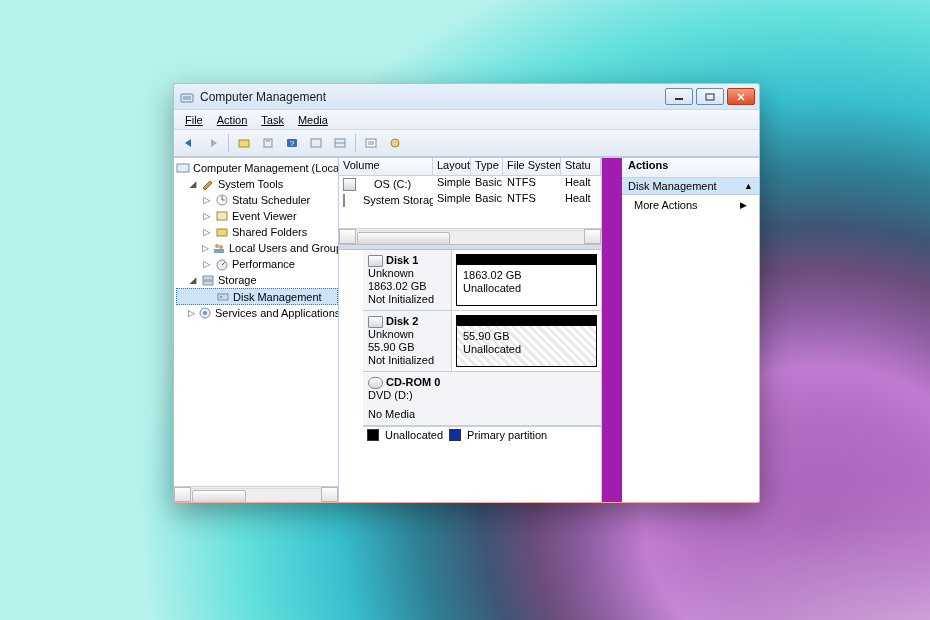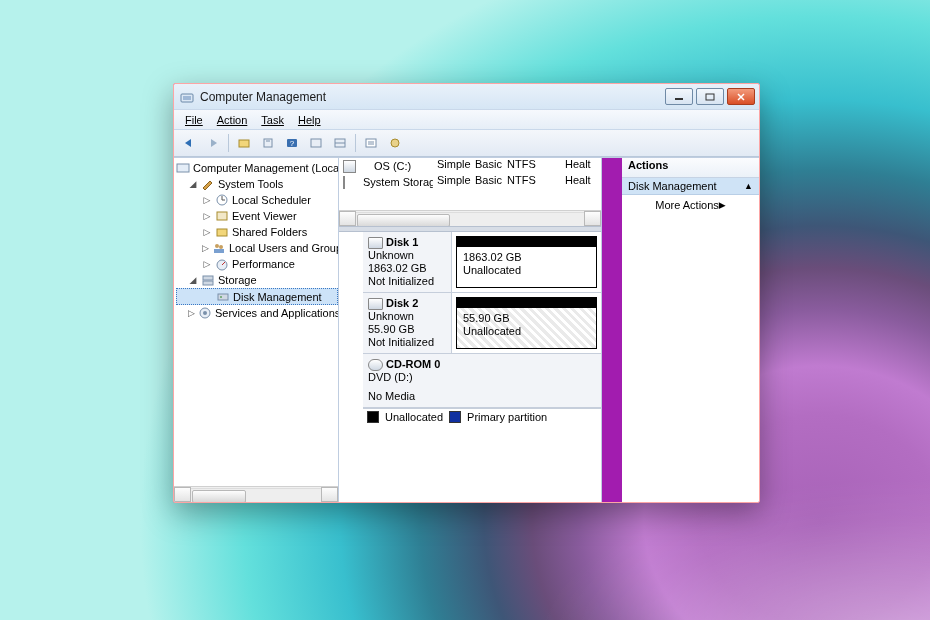--- a/index.html
+++ b/index.html
@@ -68,21 +68,21 @@
   .partition .pbody{flex:1;padding:4px 6px;font-size:11px;line-height:13px;}
   .partition.hatch .pbody{
     background:repeating-linear-gradient(45deg,#eaeaea 0 3px,#fff 3px 6px);
   }
   .legend{height:16px;border-top:1px solid #c6cedb;display:flex;align-items:center;gap:6px;padding:0 4px;font-size:11px;}
   .legend .sw{width:10px;height:10px;border:1px solid #333;}
   .sw.black{background:#000;} .sw.blue{background:#1030a0;}
   
   .actions-head{height:17px;background:linear-gradient(#fbfcfe,#ebf1f8);border-bottom:1px solid #c6d3e4;padding:1px 6px;font-weight:bold;}
   .actions-group{background:#cfe3f6;padding:2px 6px;display:flex;align-items:center;justify-content:space-between;font-size:11px;border-bottom:1px solid #b8cee6;}
-  .actions-item{padding:4px 12px;display:flex;align-items:center;justify-content:center;}
+  .actions-item{padding:4px 12px;display:flex;align-items:center;justify-content:space-between;}
   .tri{font-size:9px;}
   
   svg{overflow:visible}
 </style>
 </head>
 <body>
 
 <div class="desktop"></div>
 <div class="wave"></div>
 
@@ -113,21 +113,21 @@
             <line x1="8" y1="1" x2="2" y2="7" stroke="#fff" stroke-width="1.5"></line>
           </svg>
         </div>
     </div>
   </div>
 
   <div class="menubar">
     <span><u>File</u></span>
     <span><u>Action</u></span>
     <span><u>Task</u></span>
-    <span><u>Help</u></span>
+    <span><u>Media</u></span>
   </div>
 
   <div class="toolbar">
     <div class="tbtn">
         <svg width="14" height="12">
           <path d="M9 2 L3 6 L9 10 Z" fill="#2f6fb5"></path>
         </svg>
       </div>
     <div class="tbtn">
         <svg width="14" height="12">
@@ -195,21 +195,21 @@
               </svg></span>
           <span class="tlabel">System Tools</span>
         </div>
         <div class="tree-row l2">
           <span class="tw">▷</span>
           <span class="ticon"><svg width="14" height="14">
                 <circle cx="7" cy="7" r="5" fill="#fff" stroke="#7a90aa"></circle>
                 <line x1="7" y1="7" x2="7" y2="3" stroke="#555"></line>
                 <line x1="7" y1="7" x2="10" y2="7" stroke="#555"></line>
               </svg></span>
-          <span class="tlabel">Local Scheduler</span>
+          <span class="tlabel">Statu Scheduler</span>
         </div>
         <div class="tree-row l2">
           <span class="tw">▷</span>
           <span class="ticon"><svg width="14" height="14">
                 <rect x="2" y="3" width="10" height="8" fill="#f2e8c8" stroke="#a88c2f"></rect>
               </svg></span>
           <span class="tlabel">Event Viewer</span>
         </div>
         <div class="tree-row l2">
           <span class="tw">▷</span>
@@ -263,20 +263,27 @@
       <div class="hscroll">
         <div class="arrow"></div>
         <div class="track">
             <div class="thumb"></div>
           </div>
         <div class="arrow"></div>
       </div>
     </div>
 
     <div class="pane">
+      <div class="vol-head">
+        <div>Volume</div>
+        <div>Layout</div>
+        <div>Type</div>
+        <div>File System</div>
+        <div>Statu</div>
+      </div>
       <div class="vol-body">
         <div class="vol-row">
           <div class="vname">
               <span class="dicon"></span>
               <span>OS (C:)</span>
             </div>
           <div>Simple</div>
           <div>Basic</div>
           <div>NTFS</div>
           <div>Healt</div>

